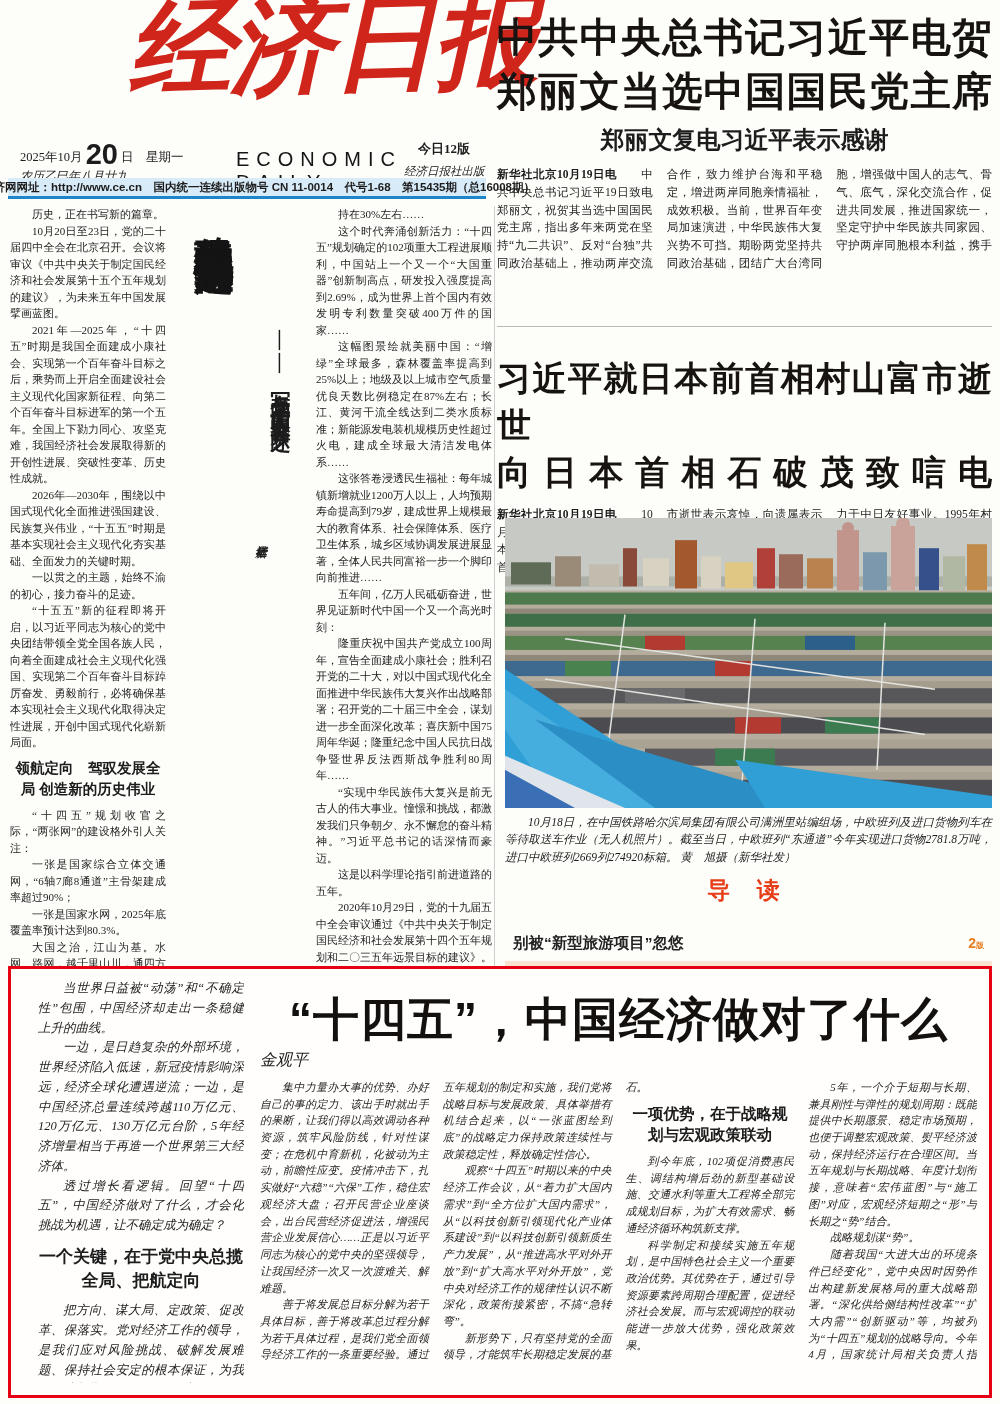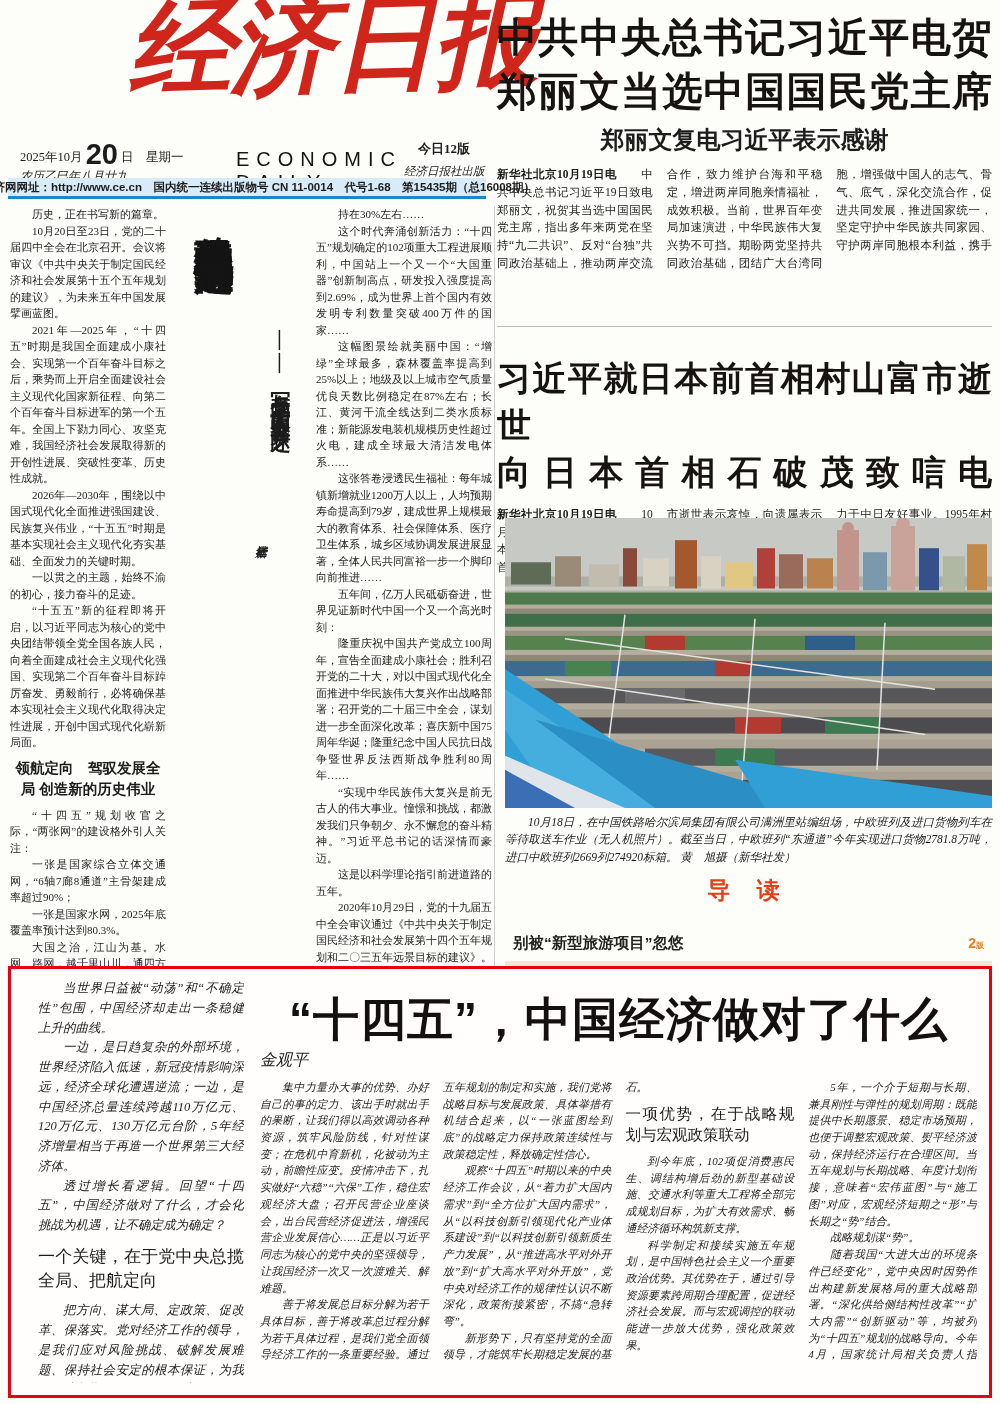--- a/index.html
+++ b/index.html
@@ -66,22 +66,22 @@
           font-size:15.5px;color:#222;}
   .d-item.hl{background:#f8e4d1;}
   .d-page{color:#e87d1e;font-size:14px;white-space:nowrap;}
   .d-page .ed{font-size:8px;}
   
   .comm{position:absolute;left:8px;top:966px;width:984px;height:432px;border:3px solid #e60012;
         box-sizing:border-box;background:#fffefc;padding:10px 12px 8px 27px;
         display:grid;grid-template-columns:206px 1fr;column-gap:16px;}
   .c-left{font-style:italic;font-size:12.5px;line-height:1.58;text-align:justify;
           height:404px;overflow:hidden;}
-  .c-subhead{font-family:"Liberation Sans",sans-serif;font-style:normal;font-weight:normal;
-             font-size:17px;line-height:1.4;text-indent:0;margin:9px 0;break-inside:avoid;}
+  .c-subhead{font-family:"Liberation Sans",sans-serif;font-style:normal;font-weight:bold;
+             font-size:17px;line-height:1.4;text-indent:0;text-align:center;margin:9px 0;break-inside:avoid;}
   .c-right{display:flex;flex-direction:column;}
   .c-hl{font-family:"Liberation Sans",sans-serif;font-weight:900;font-size:46px;
         text-align:center;letter-spacing:1px;color:#14100d;line-height:1.15;margin-top:14px;}
   .c-by{text-align:left;font-style:italic;font-size:16px;margin:4px 0 8px 0;}
   .c-body{column-count:4;column-gap:14px;font-style:italic;font-size:11px;line-height:1.52;
           text-align:justify;height:300px;overflow:hidden;}
   .c-body .c-subhead{font-size:15.5px;margin:7px 0;}
 </style>
 </head>
 <body>

